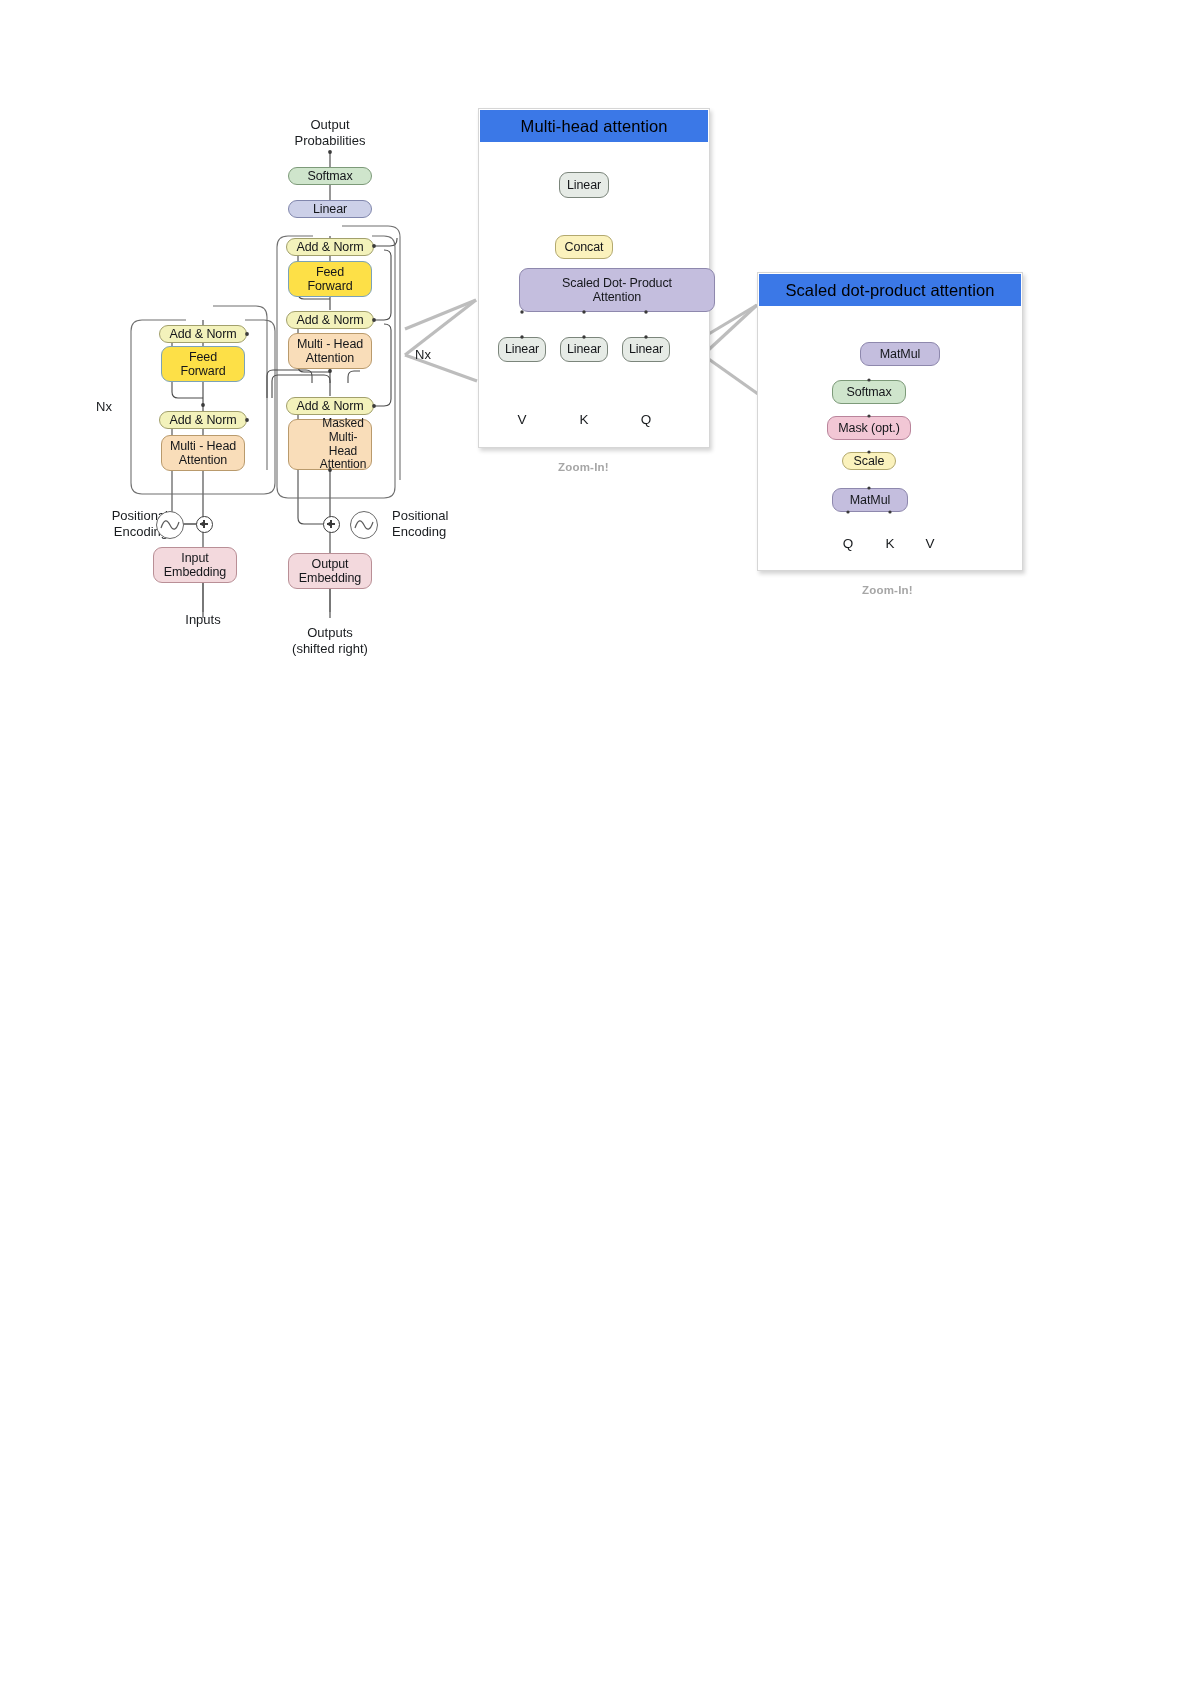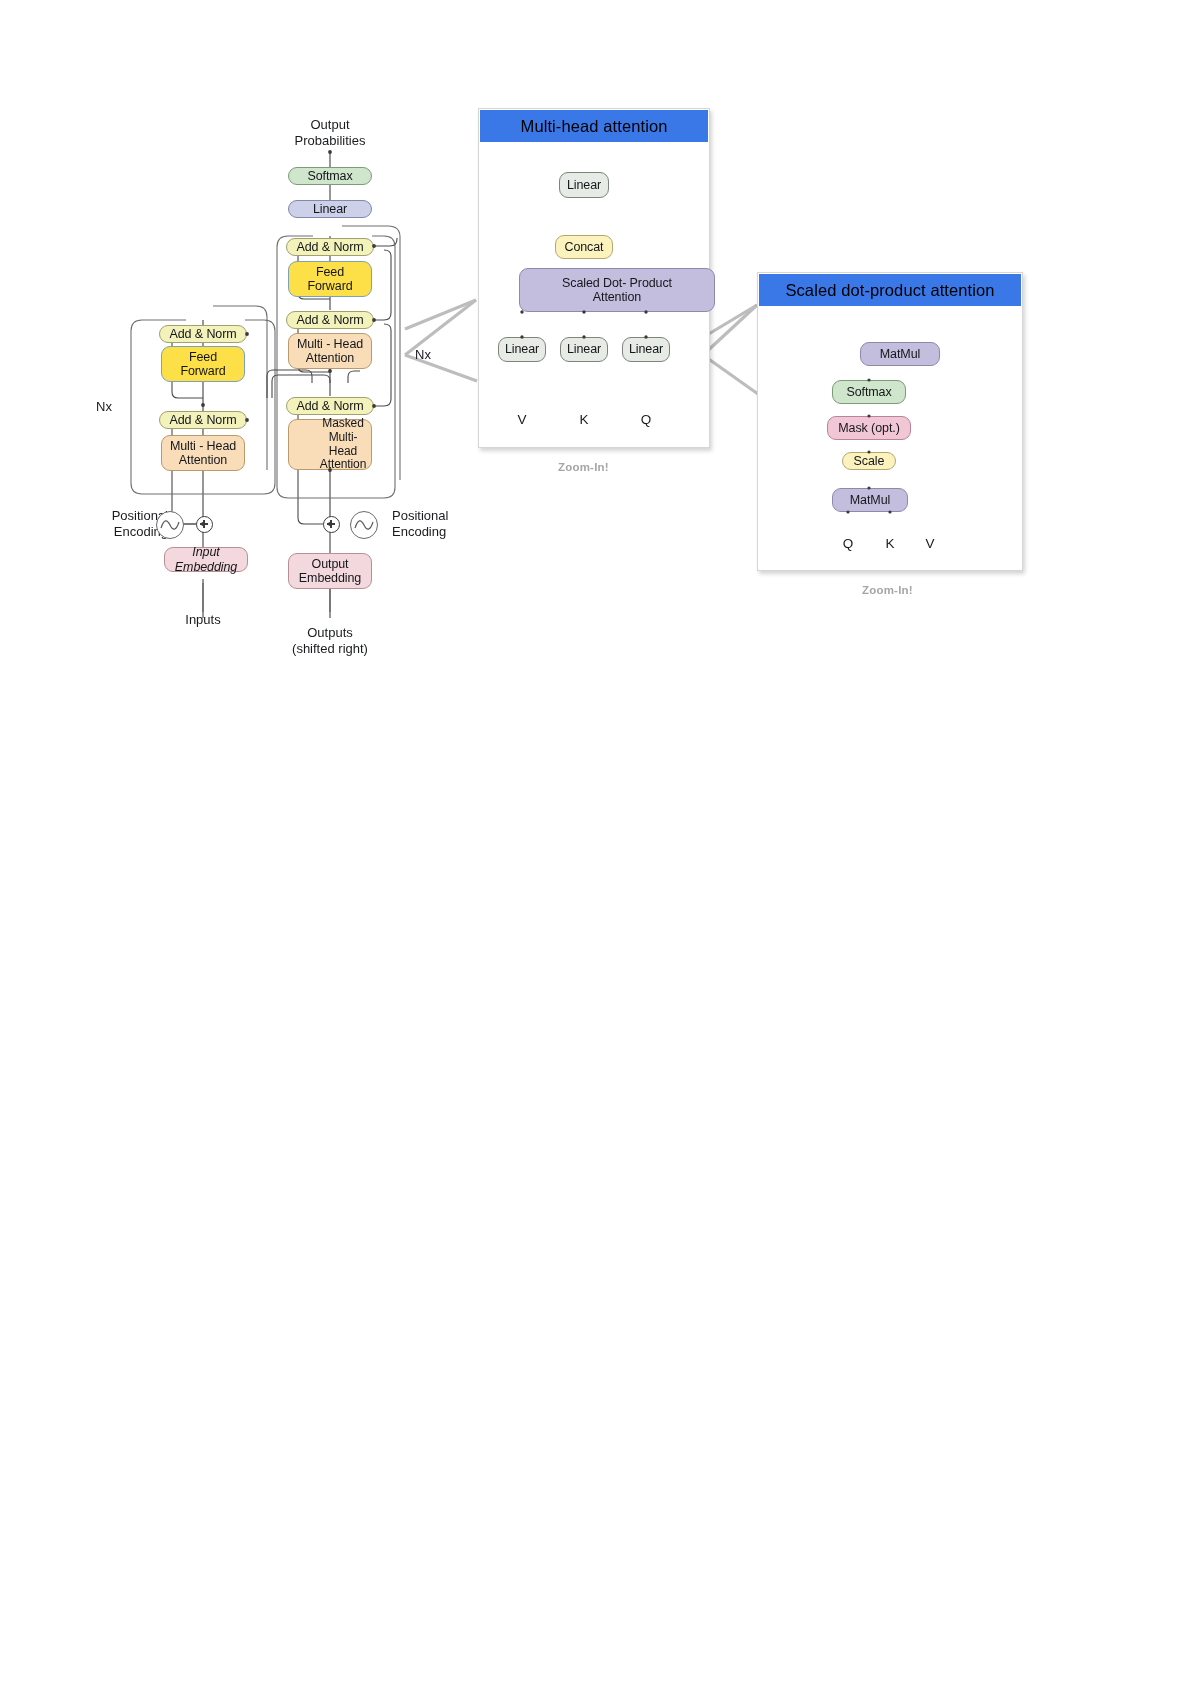--- a/index.html
+++ b/index.html
@@ -243,21 +243,21 @@
   <div class="lbl left" style="left:68px; top:508px; width:100px;">Positional
 Encoding</div>
 
   <div class="pe-circle" style="left:156px; top:511px;">
     <svg width="26" height="26" viewBox="0 0 26 26" style="display:block">
       <path d="M4 16 C 7 7, 10 7, 13 13 C 16 19, 19 19, 22 10" stroke="#5a5a5a" stroke-width="1.2" fill="none"></path>
     </svg>
   </div>
   <div class="plus" style="left:196px; top:516px;"></div>
 
-  <div class="node c-pink" style="left:164px; top:547px; width:84px; height:25px;font-style:italic;">Input
+  <div class="node c-pink" style="left:153px; top:547px; width:84px; height:36px;">Input
 Embedding</div>
 
   <div class="node c-orange" style="left:161px; top:435px; width:84px; height:36px;">Multi - Head
 Attention</div>
 
   <div class="node c-yellow" style="left:159px; top:411px; width:88px; height:18px;">Add &amp; Norm</div>
 
   <div class="node c-blue" style="left:161px; top:346px; width:84px; height:36px;">Feed
 Forward</div>
 

